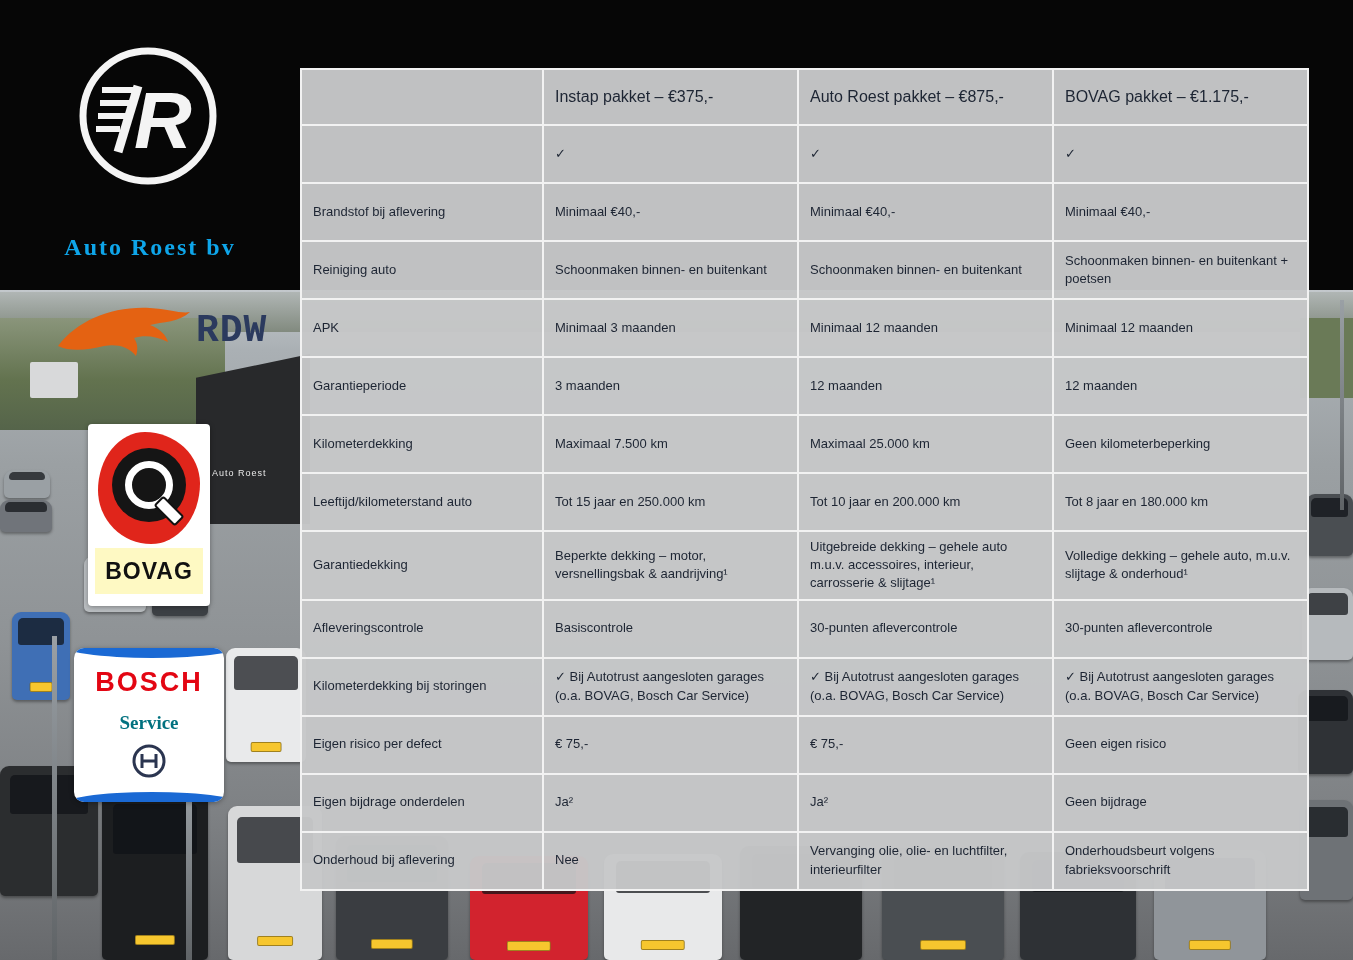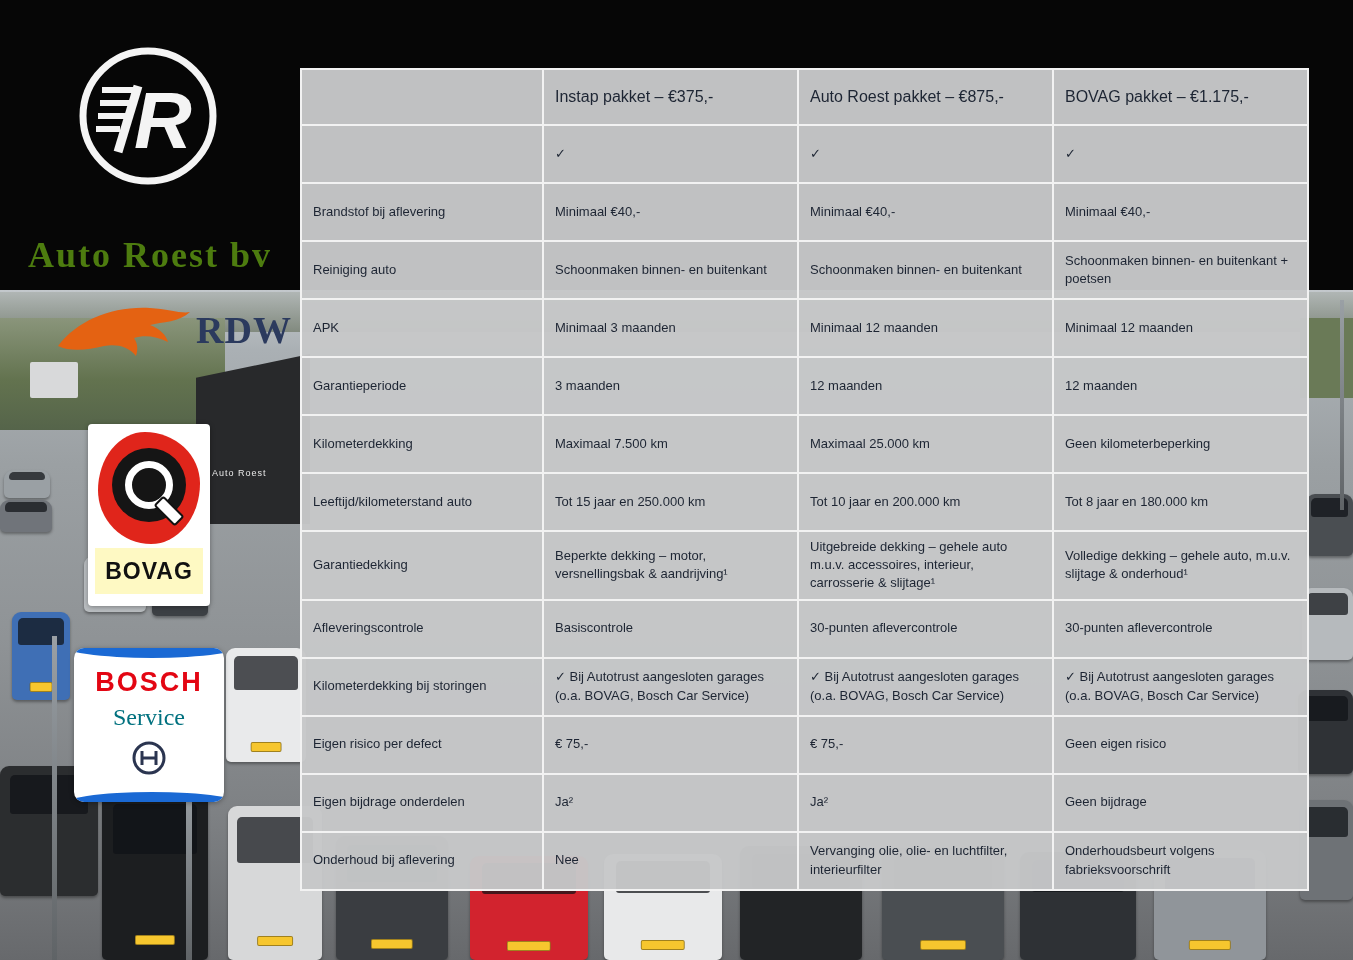--- a/index.html
+++ b/index.html
@@ -23,47 +23,47 @@
 
   .car{position:absolute;border-radius:9px 9px 5px 5px;z-index:2;box-shadow:0 2px 3px rgba(0,0,0,.35);}
   .car::before{content:"";position:absolute;left:10%;right:10%;top:7%;height:30%;
     background:rgba(15,18,22,.72);border-radius:5px 5px 3px 3px;}
   .plate::after{content:"";position:absolute;left:50%;bottom:9%;transform:translateX(-50%);
     width:36%;height:8px;background:#f6c62e;border:1px solid rgba(0,0,0,.35);border-radius:2px;}
 
   
   .monogram{position:absolute;left:72px;top:40px;z-index:4;}
   .brand-name{position:absolute;left:0;top:234px;width:300px;text-align:center;z-index:4;
-    color:#4d7c0f;font-family:"Liberation Serif",serif;font-size:36px;letter-spacing:2px;font-weight:600;}
+    color:#0ea5e9;font-family:"Liberation Serif",serif;font-size:24px;letter-spacing:2px;font-weight:600;}
 
   
   .rdw{position:absolute;left:54px;top:300px;z-index:6;display:flex;align-items:center;}
-  .rdw-word{font-family:Liberation Serif, serif;font-weight:bold;font-size:38px;color:#2b3a5e;
+  .rdw-word{font-family:Liberation Mono, monospace;font-weight:bold;font-size:38px;color:#2b3a5e;
     letter-spacing:1px;margin-left:2px;}
 
   .bovag-card{position:absolute;left:88px;top:424px;width:122px;height:182px;background:#fff;
     border-radius:4px;z-index:6;box-shadow:0 1px 5px rgba(0,0,0,.35);}
   .bovag-blob{position:absolute;left:10px;top:8px;width:102px;height:112px;background:#e0251b;
     border-radius:46% 54% 48% 52% / 52% 46% 54% 48%;}
   .bovag-disc{position:absolute;left:14px;top:16px;width:74px;height:74px;background:#151515;border-radius:50%;}
   .bovag-ring{position:absolute;left:13px;top:13px;width:34px;height:34px;border:7px solid #fff;
     border-radius:50%;background:#151515;}
   .bovag-handle{position:absolute;left:50px;top:48px;width:10px;height:26px;background:#fff;
     border:2px solid #111;border-radius:3px;transform:rotate(-45deg);}
   .bovag-band{position:absolute;left:7px;bottom:12px;width:108px;height:46px;background:#fef9c3;
     display:flex;align-items:center;justify-content:center;font-weight:800;font-size:23px;
     letter-spacing:1px;color:#111;}
 
   .bosch-card{position:absolute;left:74px;top:648px;width:150px;height:154px;background:#fff;
     border-radius:10px;z-index:6;overflow:hidden;box-shadow:0 1px 5px rgba(0,0,0,.35);}
   .bosch-swoosh-top{position:absolute;top:-17px;left:-14px;width:184px;height:27px;background:#1a69d4;border-radius:50%;}
   .bosch-swoosh-bottom{position:absolute;bottom:-17px;left:-14px;width:184px;height:27px;background:#1a69d4;border-radius:50%;}
   .bosch-word{margin-top:19px;text-align:center;color:#e30613;font-weight:bold;font-size:27px;letter-spacing:2px;}
-  .bosch-service{text-align:center;color:#00717f;font-size:24px;font-weight:normal;
-    font-family:"Liberation Serif",serif;margin-top:6px;}
+  .bosch-service{text-align:center;color:#00717f;font-size:19px;font-weight:bold;
+    font-family:"Liberation Serif",serif;margin-top:14px;}
   .bosch-symbol{display:block;margin:7px auto 0;}
 
   
   table.pkg{position:absolute;left:300px;top:68px;width:1007px;z-index:5;border-collapse:collapse;
     table-layout:fixed;background:rgba(198,199,200,.97);color:#1d2533;}
   .pkg th,.pkg td{border:2px solid #f2f2f2;font-weight:normal;text-align:left;vertical-align:middle;
     padding:6px 11px;box-sizing:border-box;line-height:1.4;}
   .pkg thead th{font-size:16px;height:56px;}
   .pkg tbody th.rowlabel{font-size:13px;height:58px;}
   .pkg tbody td{font-size:13px;height:58px;}

